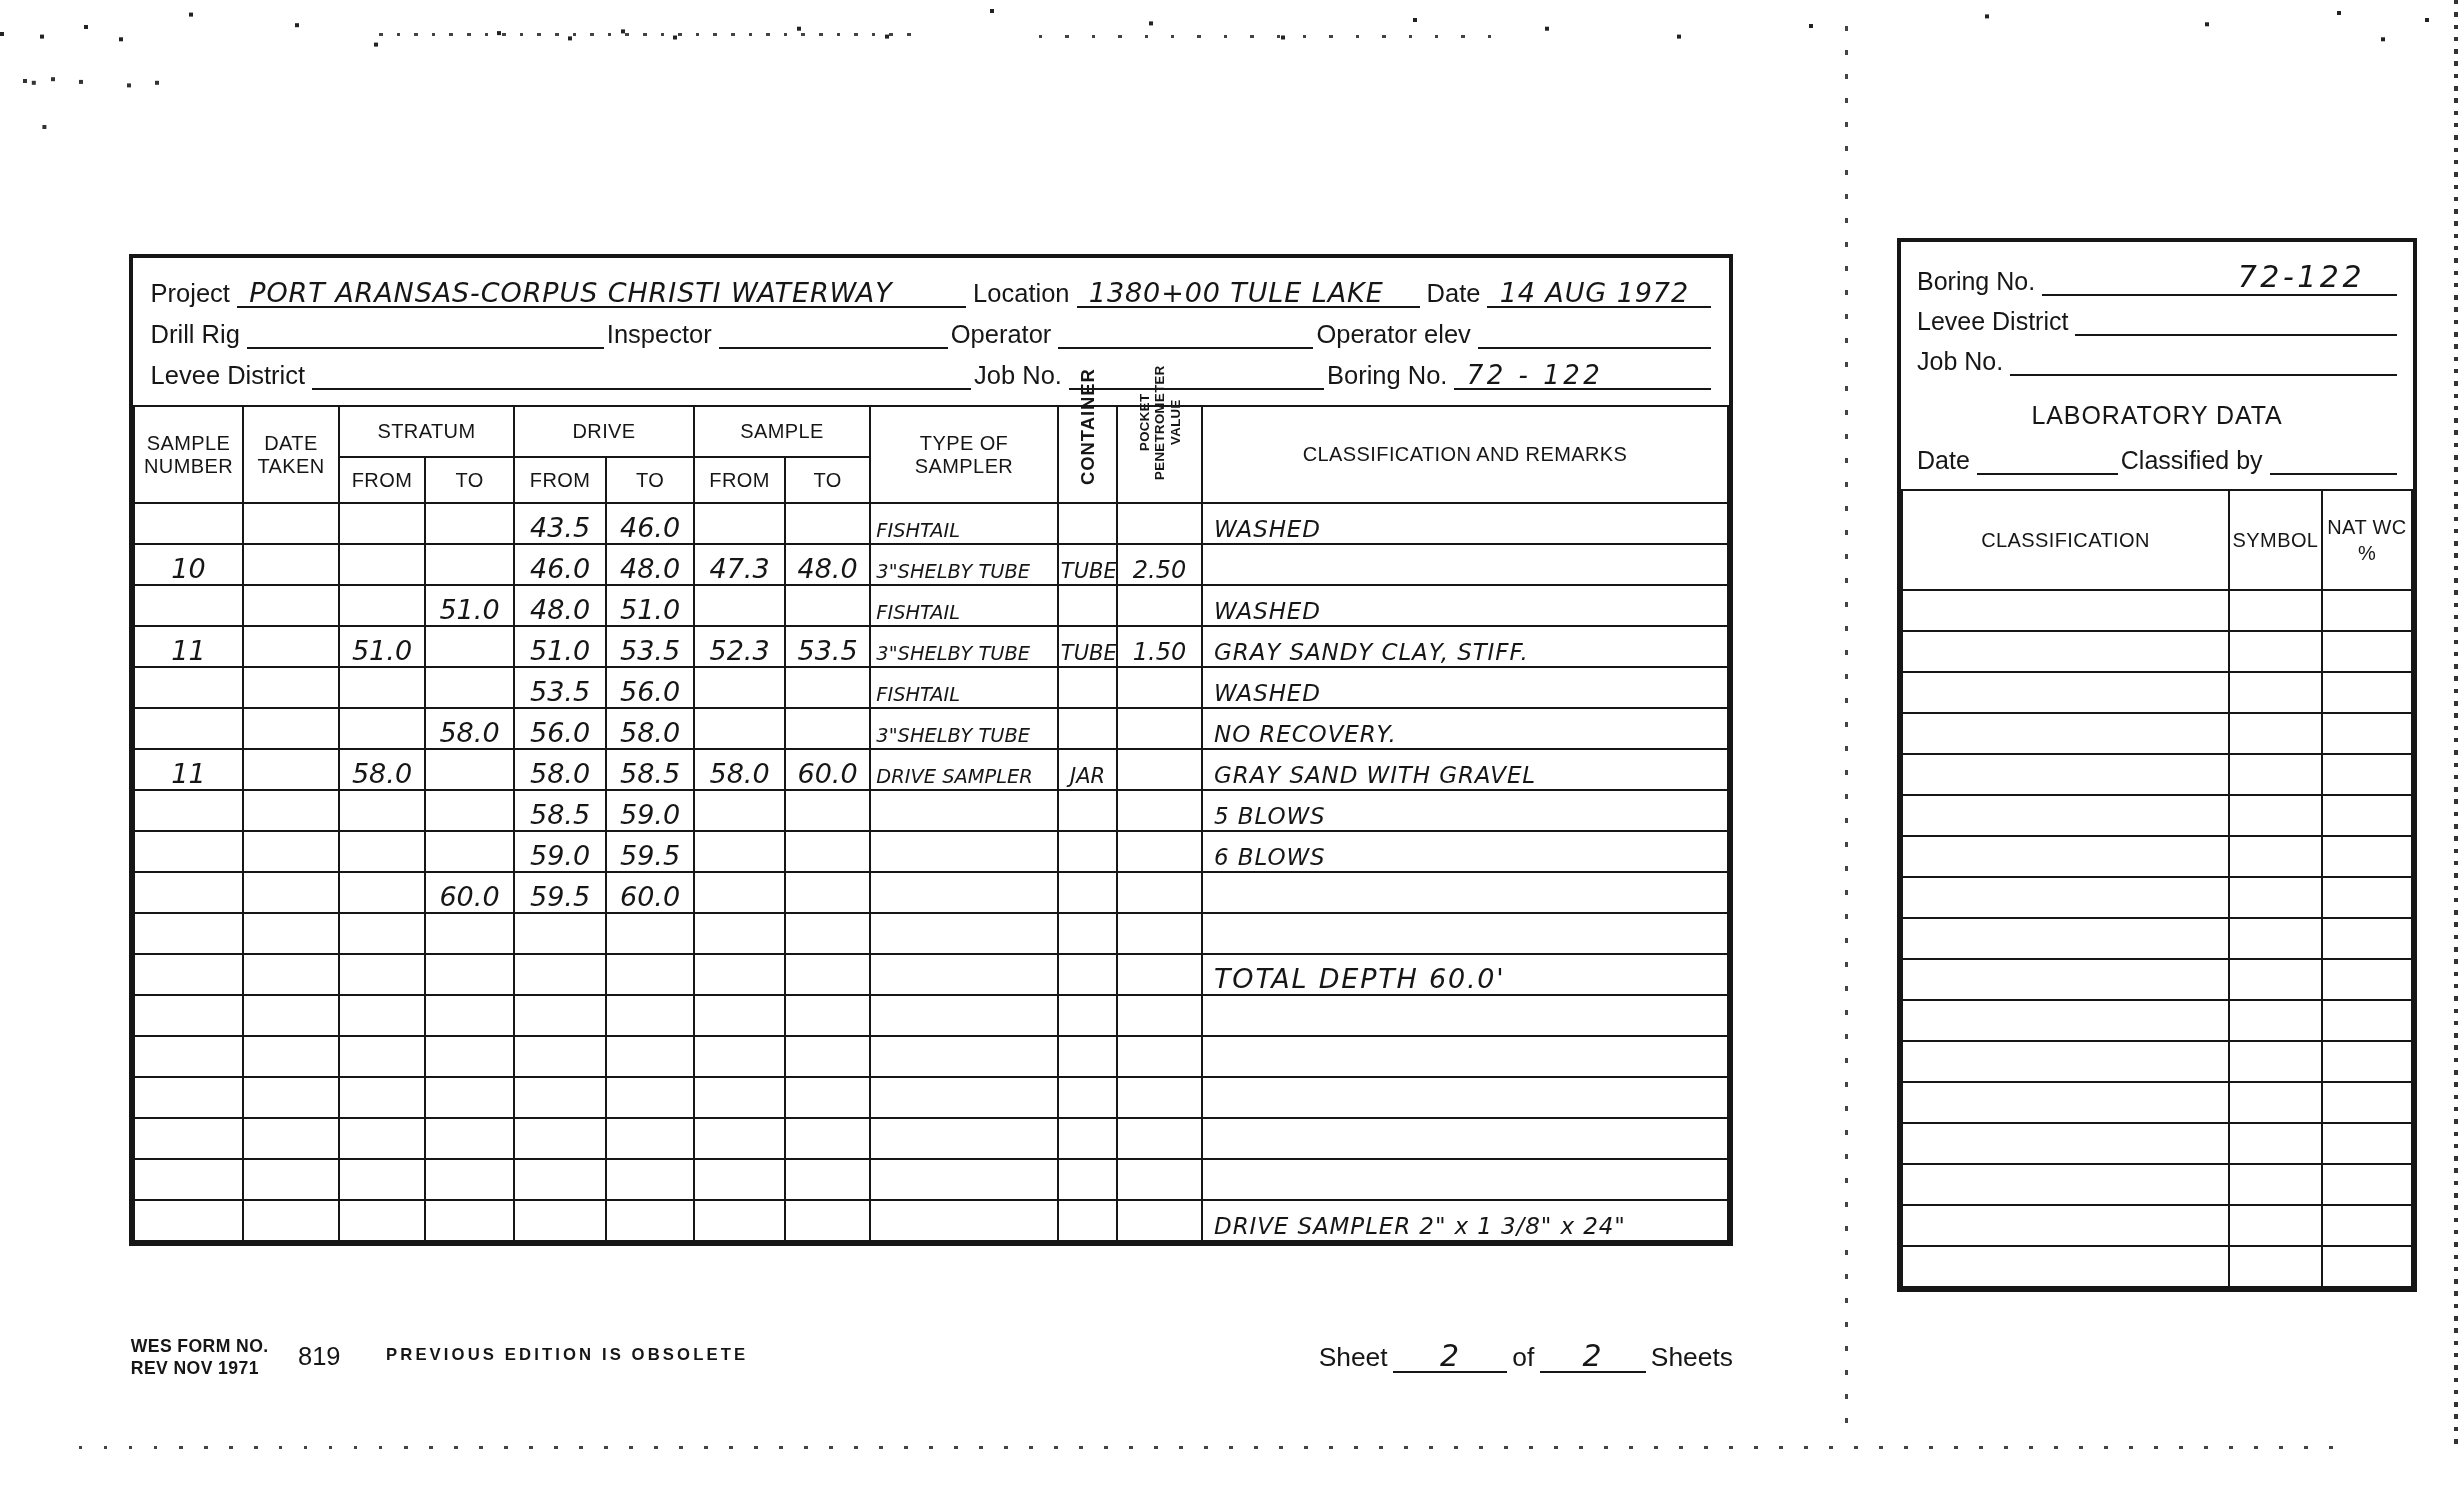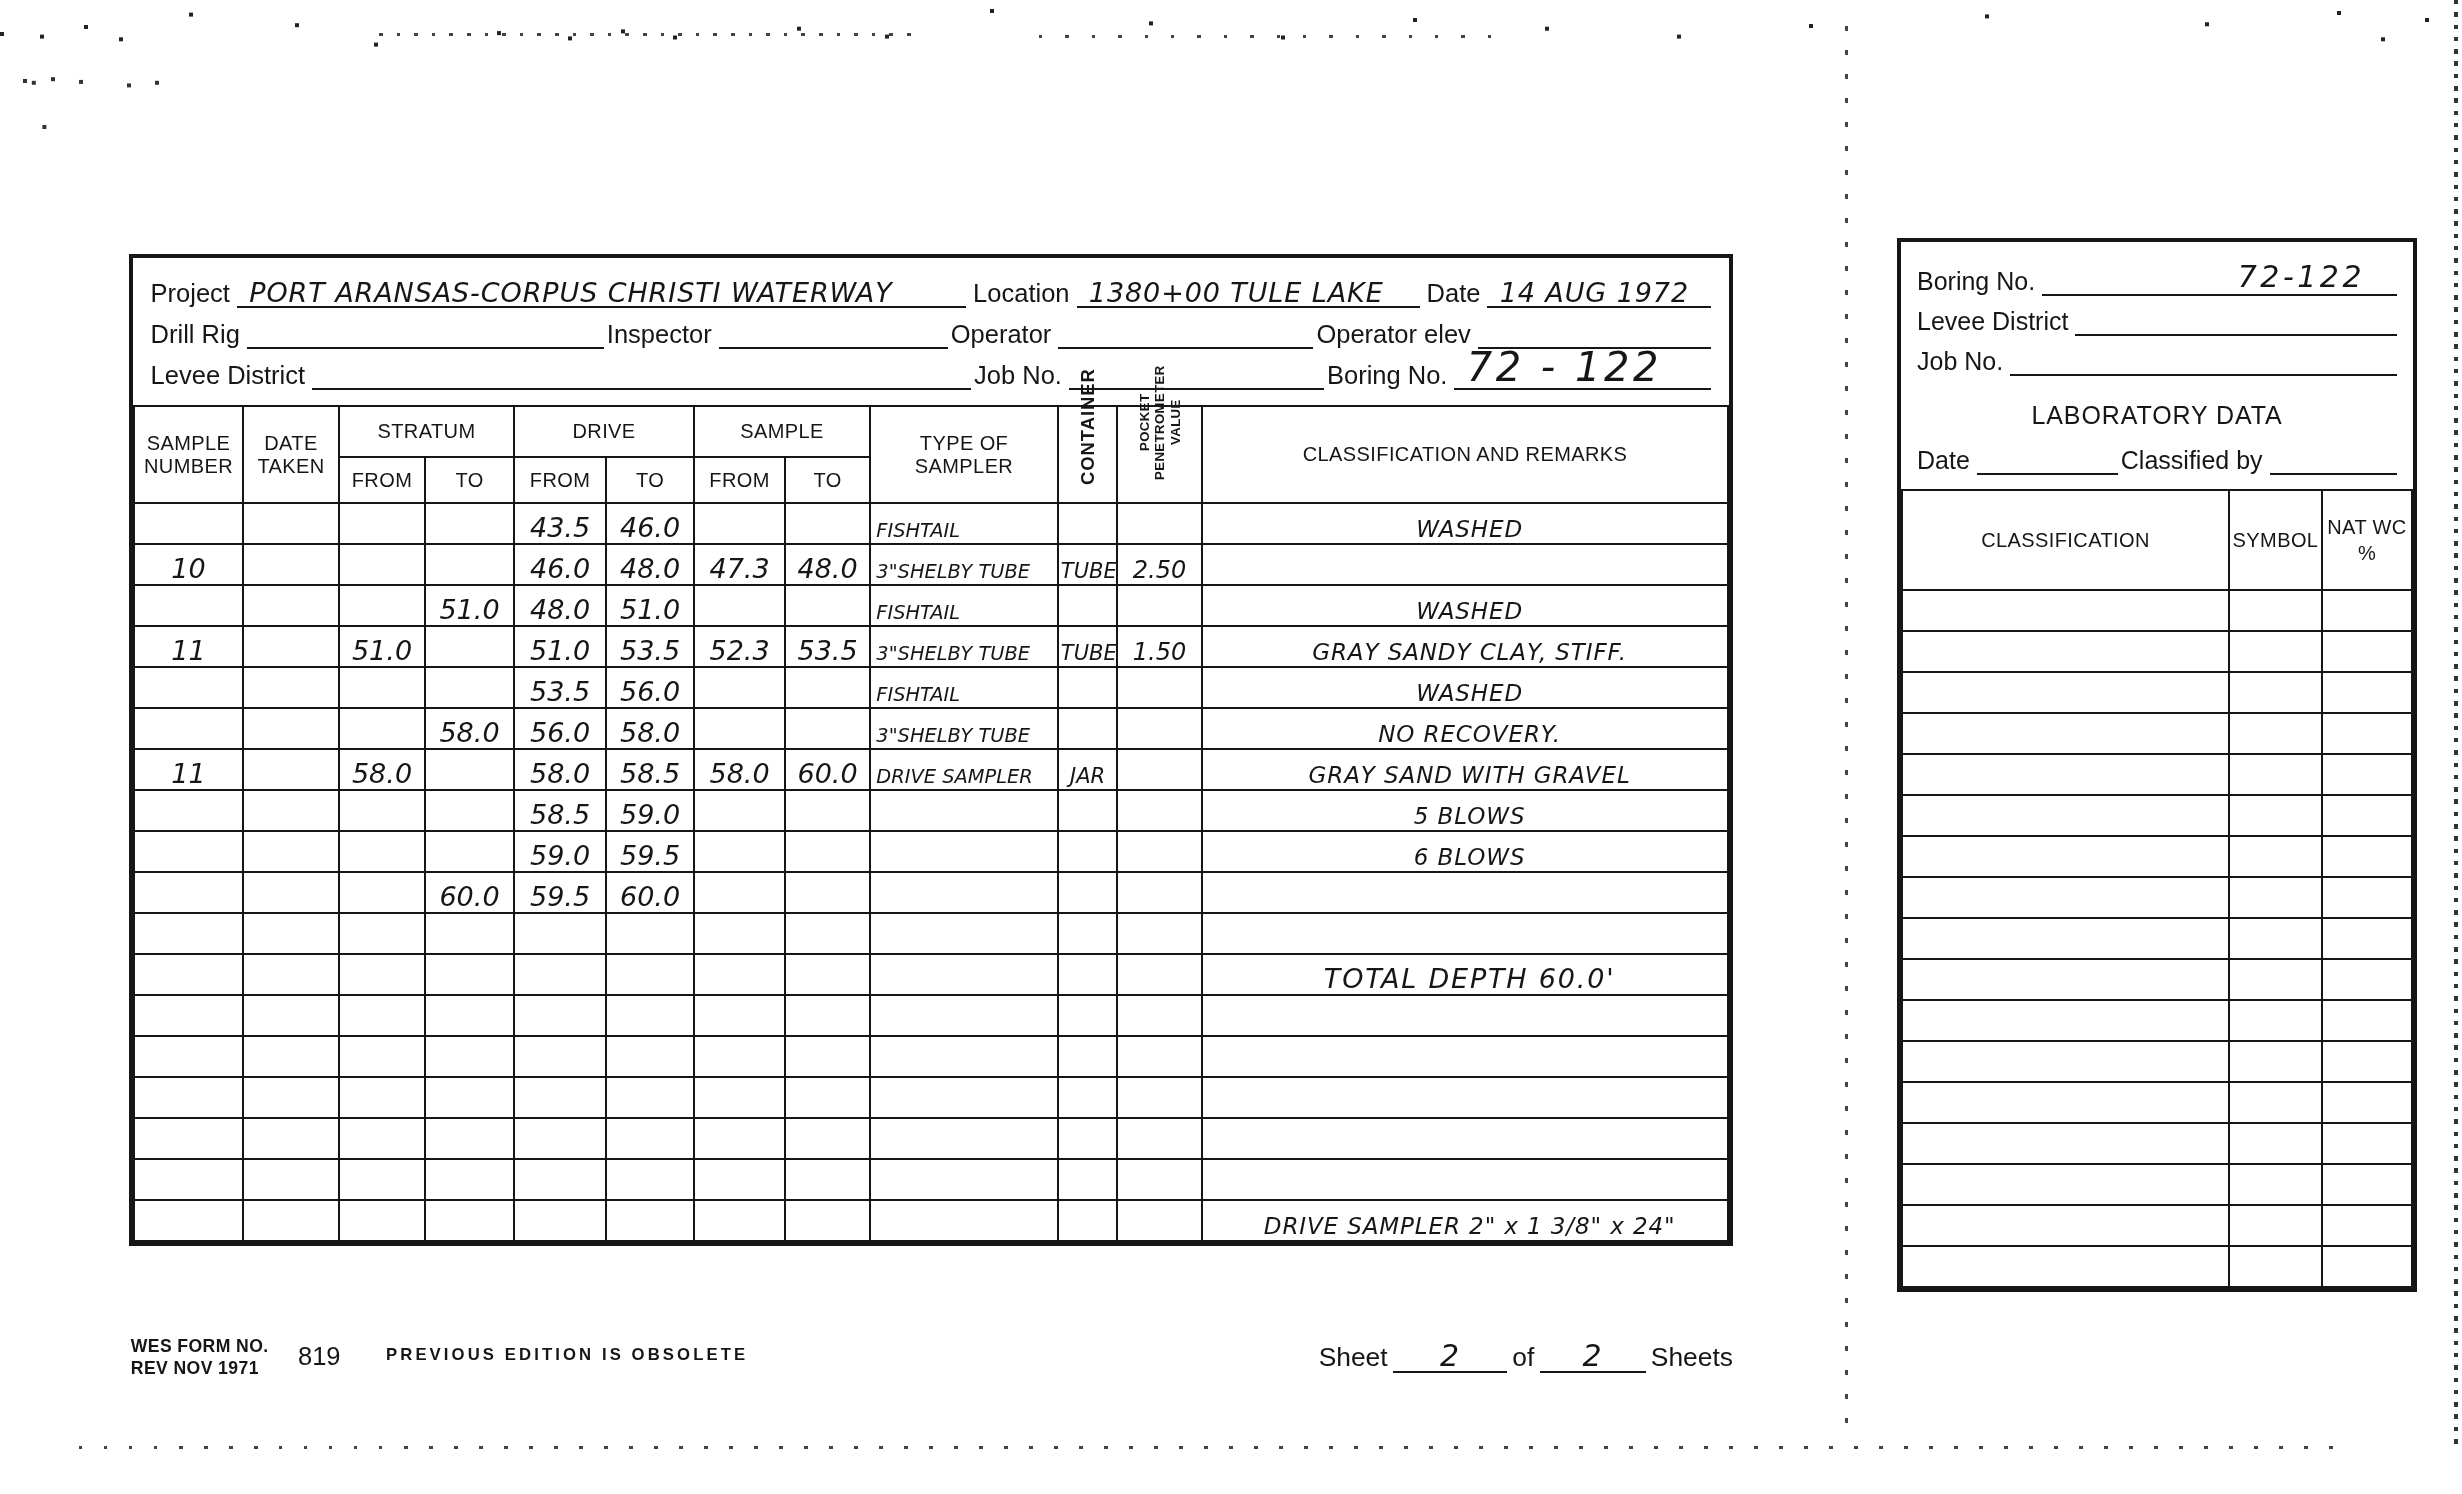--- a/index.html
+++ b/index.html
@@ -37,40 +37,40 @@
 
   .fields { padding: 8.8px 17.6px 3.5px 17.6px; font-size: 25.5px; }
   .frow { display: flex; align-items: flex-end; height: 41px; }
   .flabel { white-space: nowrap; padding-right: 7px; }
   .fline { border-bottom: 2.6px solid #161616; position: relative; height: 37px; }
   .fvalue { position: absolute; left: 12.3px; bottom: -1.8px; white-space: nowrap; font-size: 27px; letter-spacing: 0.9px; }
   .grow { flex: 1 1 auto; }
   .w390 { flex: 0 0 343px; } .w255 { flex: 0 0 224px; } .w405 { flex: 0 0 357px; }
   .w260 { flex: 0 0 229px; } .w290 { flex: 0 0 255px; } .w748 { flex: 0 0 659px; }
   .ml8 { margin-left: 7px; } .ml10 { margin-left: 3px; }
-  .big-hand { font-size: 40px; letter-spacing: 3.5px; text-align: right; }
+  .big-hand { font-size: 26px; letter-spacing: 3.5px; text-align: right; }
 
   
   .blog-table { border-collapse: collapse; width: 100%; table-layout: fixed; margin-top: 12px; }
   .blog-table th, .blog-table td { border: 2.6px solid #161616; padding: 0; }
   .blog-table thead th { font-weight: 400; font-size: 20px; letter-spacing: 0.4px; white-space: pre-line; line-height: 1.15; text-align: center; }
   .blog-table tr.h1 > th { height: 51px; }
   .blog-table tr.h2 > th { height: 46px; }
   .vert-h { position: relative; overflow: visible; }
   .vert-outer { position: absolute; left: 50%; bottom: 1.8px; transform: translateX(-50%); }
   .vert-inner { display: block; writing-mode: vertical-rl; transform: rotate(180deg); white-space: pre-line; }
   .container-h .vert-inner { font-size: 18.5px; font-weight: 700; letter-spacing: 0.9px; height: 148px; }
   .pocket-h .vert-inner { font-size: 13.2px; font-weight: 700; line-height: 1.15; height: 157px; letter-spacing: 0.4px; }
   .blog-table tbody td { height: 41px; vertical-align: bottom; text-align: center;
     font-family: "DejaVu Sans", sans-serif; font-style: italic;
     font-size: 27px; line-height: 1; padding: 0 1.8px 2.6px; overflow: hidden; }
   .blog-table tbody td:nth-child(9)  { text-align: left; font-size: 19.4px; padding-left: 5.3px; }
   .blog-table tbody td:nth-child(10) { font-size: 21px; }
   .blog-table tbody td:nth-child(11) { font-size: 24px; }
-  .blog-table tbody td:nth-child(12) { text-align: center; font-size: 23px; padding-left: 11px; letter-spacing: 0.9px; }
+  .blog-table tbody td:nth-child(12) { text-align: left; font-size: 23px; padding-left: 11px; letter-spacing: 0.9px; }
   .blog-table tbody tr:nth-child(12) td:nth-child(12) { font-size: 27px; letter-spacing: 1.8px; }
 
   
   .footer { position: absolute; left: 129px; top: 1331px; width: 1604px; height: 70px; }
   .wes { position: absolute; left: 1.8px; top: 5.3px; font-size: 17.6px; font-weight: 700; line-height: 1.25; letter-spacing: 0.4px; white-space: pre-line; }
   .form-number { position: absolute; left: 169px; top: 10.6px; font-size: 25.5px; }
   .obsolete { position: absolute; left: 257px; top: 14px; font-size: 16.7px; font-weight: 700; letter-spacing: 3.1px; }
   .sheet-group { position: absolute; right: 0; top: 7px; font-size: 26.4px; display: flex; align-items: flex-end; }
   .sheet-line { display: inline-block; border-bottom: 2.6px solid #161616; text-align: center; margin: 0 5.3px; position: relative; height: 35px; }
   .sheet-line .fvalue { left: 0; right: 0; font-size: 30px; }

